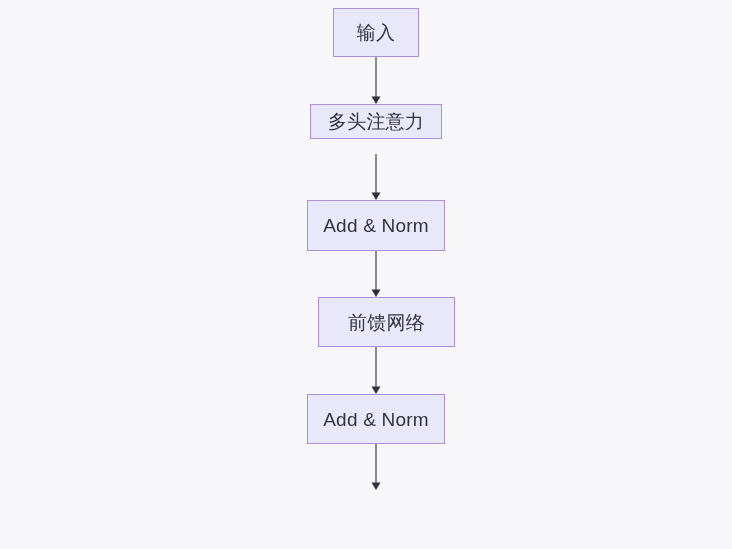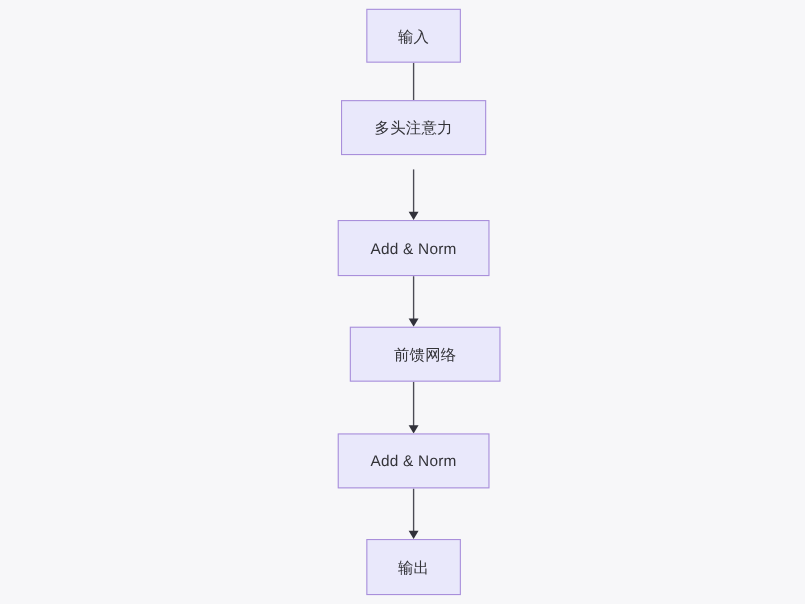--- a/index.html
+++ b/index.html
@@ -20,21 +20,21 @@
   }
   .node {
     position: absolute;
     box-sizing: border-box;
     background: #e9e8fb;
     border: 1.4px solid #a98fdb;
     display: flex;
     align-items: center;
     justify-content: center;
     color: #333338;
-    font-size: 14px;
+    font-size: 19px;
     line-height: 1;
     letter-spacing: 0.2px;
     white-space: nowrap;
   }
   .node-label {
     display: block;
   }
   .edge-svg {
     position: absolute;
     left: 0;
@@ -79,33 +79,30 @@
       <g>
         <line class="edge-line" x1="376" y1="444" x2="376" y2="483.5"></line>
         <polygon class="edge-head" points="371.5,482.5 380.5,482.5 376,490"></polygon>
       </g>
     </svg>
 
   <div class="node" style="left:333px; top:8px; width:86px; height:49px;">
     <span class="node-label">输入</span>
   </div>
 
-  <div class="node" style="left:310px; top:91px; width:132px; height:50px;">
+  <div class="node" style="left:310px; top:104px; width:132px; height:35px;">
     <span class="node-label">多头注意力</span>
   </div>
 
   <div class="node" style="left:307px; top:200px; width:138px; height:51px;">
     <span class="node-label">Add &amp; Norm</span>
   </div>
 
   <div class="node" style="left:318px; top:297px; width:137px; height:50px;">
     <span class="node-label">前馈网络</span>
   </div>
 
   <div class="node" style="left:307px; top:394px; width:138px; height:50px;">
     <span class="node-label">Add &amp; Norm</span>
   </div>
 
-  <div class="node" style="left:333px; top:490px; width:86px; height:51px;">
-    <span class="node-label">输出</span>
-  </div>
 
 </div>
 
 </body></html>

